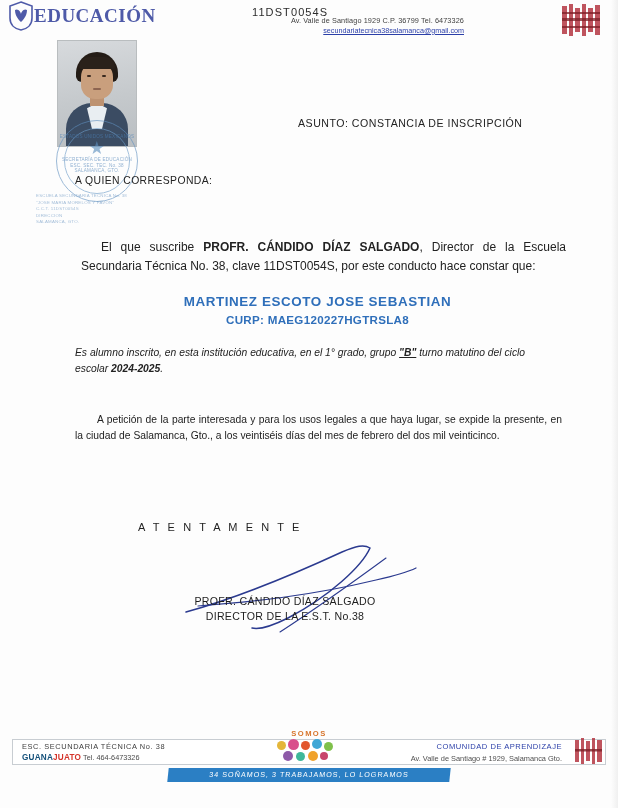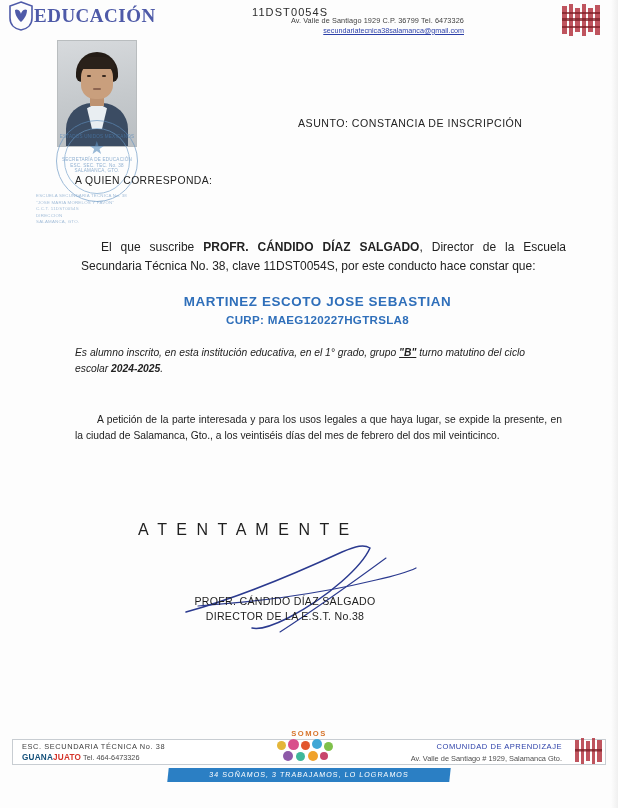--- a/index.html
+++ b/index.html
@@ -297,21 +297,21 @@
     line-height: 1.6;
     text-align: justify;
     color: #222;
   }
   .para3 .indent { display: inline-block; width: 22px; }
 
   .atentamente {
     position: absolute;
     left: 138px;
     top: 521px;
-    font-size: 16px;
+    font-size: 11px;
     letter-spacing: 2.6px;
     color: #1f1f1f;
     text-align: center;
   }
 
   
   .signature {
     position: absolute;
     left: 180px;
     top: 540px;

